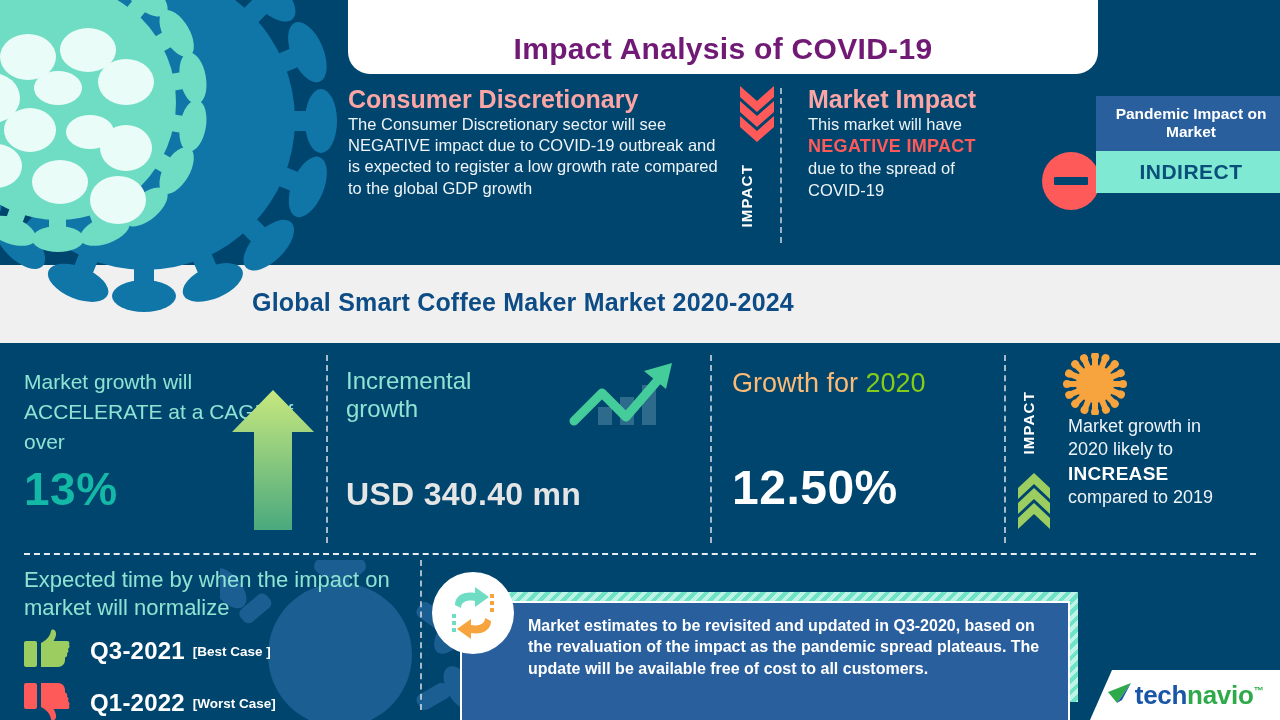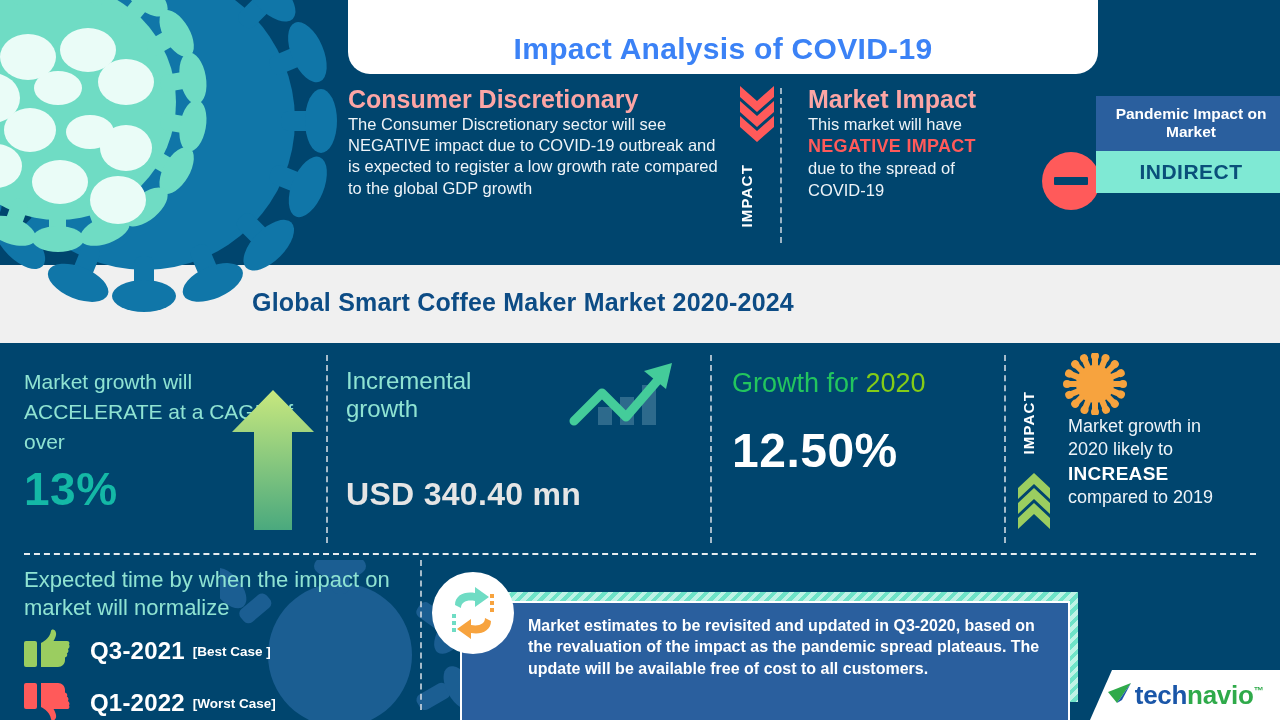--- a/index.html
+++ b/index.html
@@ -15,21 +15,21 @@
   .virus-wrap svg{display:block;}
 
   
   .title-pill{
     position:absolute;left:348px;top:-36px;width:750px;height:110px;
     background:#ffffff;border-radius:22px;z-index:5;
     display:flex;align-items:flex-end;justify-content:center;
     padding-bottom:8px;box-sizing:border-box;
   }
   .title-pill .t{
-    color:#3b82f6;font-size:30px;font-weight:bold;letter-spacing:.3px;
+    color:#701a75;font-size:30px;font-weight:bold;letter-spacing:.3px;
   }
 
   
   .top-row{position:absolute;left:348px;top:86px;width:932px;height:175px;z-index:4;}
   .col-cd{position:absolute;left:0;top:0;width:372px;}
   .col-mi{position:absolute;left:460px;top:0;width:270px;}
 
   .sec-head{
     color:#fca5a5;font-size:25px;font-weight:bold;line-height:1.1;
   }
@@ -86,23 +86,23 @@
   .s1 .big{color:#14b8a6;font-size:46px;font-weight:bold;margin-top:6px;letter-spacing:.5px;}
   .arrow-up{position:absolute;left:232px;top:45px;}
 
   .s2{position:absolute;left:346px;top:22px;width:330px;}
   .s2 .lead{color:#8fe3d2;font-size:24px;line-height:1.18;font-weight:400;}
   .s2 .big{color:#e5e5e5;font-size:32px;font-weight:bold;margin-top:52px;letter-spacing:.3px;}
   .chart-ico{position:absolute;left:222px;top:-8px;}
 
   .s3{position:absolute;left:732px;top:22px;width:270px;}
   .s3 .lead{font-size:27px;line-height:1.2;font-weight:400;}
-  .s3 .lead .mint{color:#22c55e;}
+  .s3 .lead .mint{color:#fdba74;}
   .s3 .lead .wht{color:#84cc16;}
-  .s3 .big{color:#ffffff;font-size:48px;font-weight:bold;margin-top:24px;letter-spacing:.5px;}
+  .s3 .big{color:#ffffff;font-size:48px;font-weight:bold;margin-top:61px;letter-spacing:.5px;}
 
   .s4{position:absolute;left:1020px;top:8px;width:258px;height:190px;}
   .s4 .virus-sm{position:absolute;left:42px;top:0px;}
   .s4 .impact-vert2{
     position:absolute;left:0px;top:38px;color:#ffffff;font-size:15px;font-weight:bold;
     letter-spacing:1.2px;writing-mode:vertical-rl;transform:rotate(180deg);
   }
   .s4 .chev-up{position:absolute;left:-2px;top:120px;}
   .s4 .txt{position:absolute;left:48px;top:62px;width:210px;color:#eef4f8;font-size:18px;line-height:1.30;}
   .s4 .inc{color:#ffffff;font-weight:bold;font-size:19px;letter-spacing:.3px;}

